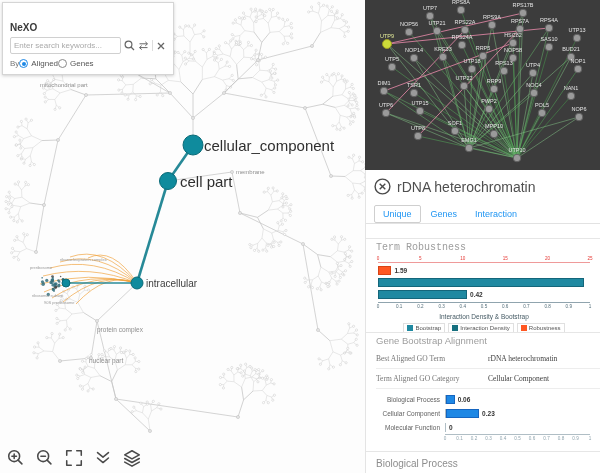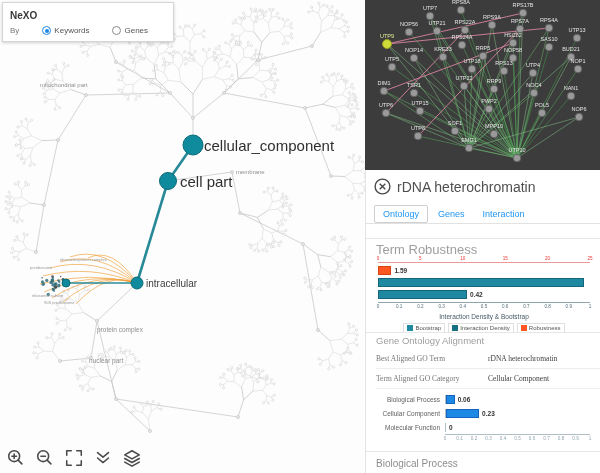--- a/index.html
+++ b/index.html
@@ -1,48 +1,48 @@
 <!DOCTYPE html>
 <html><head>
 <meta charset="utf-8">
 <style>
   html,body{margin:0;padding:0;background:#fff;}
   #app{position:relative;width:600px;height:473px;overflow:hidden;font-family:"Liberation Sans",sans-serif;background:#fff;}
   
   #tree-panel{position:absolute;left:0;top:0;width:365px;height:473px;background:#fdfdfd;}
   #tree-svg{position:absolute;left:0;top:0;}
-  #search-card{position:absolute;left:2px;top:2px;width:172px;background:#fff;border:1px solid #d5d5d5;box-shadow:0 1px 3px rgba(0,0,0,.18);padding:7px 7px 6px;box-sizing:border-box;}
+  #search-card{position:absolute;left:2px;top:2px;width:172px;background:#fff;border:1px solid #d5d5d5;box-shadow:0 1px 3px rgba(0,0,0,.18);padding:19px 7px 6px;box-sizing:border-box;}
   #nexo-title{font-size:10px;font-weight:bold;color:#3a3a3a;margin-bottom:4px;}
   #search-row{display:flex;align-items:center;gap:3px;}
   #search-input{flex:1;min-width:0;border:1px solid #d0d0d0;border-radius:2px;font-size:8px;padding:3px 3px;color:#555;outline:none;font-family:"Liberation Sans",sans-serif;}
   #search-input::placeholder{color:#aaa;}
   .sicon{display:inline-flex;align-items:center;justify-content:center;cursor:pointer;}
   .sep{width:1px;height:11px;background:#ddd;}
-  #by-row{font-size:8px;color:#555;display:flex;align-items:center;gap:23px;margin-top:5px;}
+  #by-row{font-size:8px;color:#555;display:flex;align-items:center;gap:0;margin-top:5px;}
   .by-label{color:#777;}
   .radio-opt{display:flex;align-items:center;cursor:pointer;}
   .radio{width:7px;height:7px;border:1px solid #8a8a8a;border-radius:50%;display:inline-block;position:relative;margin-right:3px;background:#fff;}
   .radio.checked{border-color:#1e88e5;}
   .radio.checked::after{content:'';position:absolute;left:1.5px;top:1.5px;width:4px;height:4px;border-radius:50%;background:#1e88e5;}
   #tree-toolbar{position:absolute;left:6px;bottom:5px;display:flex;gap:9px;align-items:center;}
   .tb-btn{width:20px;height:20px;cursor:pointer;}
   .tb-btn svg{stroke:#4a4a4a;fill:none;stroke-width:1.7;stroke-linecap:round;stroke-linejoin:round;}
   
   #net-panel{position:absolute;left:365px;top:0;width:235px;height:170px;background:#3c3c3c;}
   
   #detail-panel{position:absolute;left:365px;top:170px;width:250px;height:303px;background:#fff;border-left:1px solid #e4e4e4;box-sizing:border-box;}
   #dp-header{position:absolute;top:8px;left:8px;right:8px;display:flex;align-items:center;gap:6px;}
   #dp-close{display:inline-flex;cursor:pointer;}
   #dp-title{font-size:14px;color:#4f4f4f;}
   #tab-row{position:absolute;top:33px;left:0;right:0;height:21px;padding-left:8px;border-bottom:1px solid #e2e2e2;box-sizing:border-box;}
   .tab{display:inline-block;font-size:9px;color:#2196f3;padding:3px 8px;margin-right:2px;cursor:pointer;}
   .tab.active{border:1px solid #cfcfcf;border-radius:2px;}
   #term-id{position:absolute;top:57px;left:10px;font-size:9px;color:#757575;}
   .divider{position:absolute;left:0;right:0;height:1px;background:#e6e6e6;}
-  #rob-heading{position:absolute;top:72px;left:10px;font-size:13px;color:#9e9e9e;}
+  #rob-heading{position:absolute;top:72px;left:10px;font-size:10px;color:#9e9e9e;font-family:Liberation Mono, monospace;}
   #rob-chart{position:absolute;top:85px;left:12px;width:212px;}
   .axis{position:relative;}
   .axis-top{height:7px;margin-bottom:3px;border-bottom:1px solid #ef9a9a;}
   .axis-bottom{height:8px;border-top:1px solid #90a4ae;}
   .tickl{position:absolute;transform:translateX(-50%);font-size:4.6px;}
   .axis-top .tickl{bottom:1px;color:#e53935;}
   .axis-bottom .tickl{top:1px;color:#546e7a;}
   .rob-row{position:relative;height:9px;margin-bottom:3px;}
   .rob-bar{position:absolute;left:0;top:0;height:100%;border:1px solid rgba(0,0,0,.25);box-sizing:border-box;}
   .rob-val{position:absolute;top:0;font-size:6.5px;font-weight:bold;color:#333;line-height:9px;}
@@ -1498,25 +1498,46 @@
         <text x="97" y="332" font-size="6.5" fill="#8f8f8f" font-weight="400" font-family="&quot;Liberation Sans&quot;,sans-serif">protein complex</text>
         <text x="89" y="363" font-size="6.5" fill="#8f8f8f" font-weight="400" font-family="&quot;Liberation Sans&quot;,sans-serif">nuclear part</text>
         <text x="60" y="261" font-size="4" fill="#9a9a9a" font-weight="400" font-family="&quot;Liberation Sans&quot;,sans-serif">ribonucleoprotein complex</text>
         <text x="30" y="269" font-size="4" fill="#9a9a9a" font-weight="400" font-family="&quot;Liberation Sans&quot;,sans-serif">preribosome</text>
         <text x="32" y="297" font-size="4" fill="#9a9a9a" font-weight="400" font-family="&quot;Liberation Sans&quot;,sans-serif">ribosomal subunit</text>
         <text x="44" y="304" font-size="4" fill="#9a9a9a" font-weight="400" font-family="&quot;Liberation Sans&quot;,sans-serif">90S preribosome</text>
       </svg>
 
     <div id="search-card">
       <div id="nexo-title">NeXO</div>
+      <div id="search-row">
+        <input id="search-input" placeholder="Enter search keywords..." style="">
+        <span class="sicon">
+          <svg width="11" height="11" viewBox="0 0 11 11">
+              <circle cx="4.5" cy="4.5" r="3.4" fill="none" stroke="#666" stroke-width="1.2"></circle>
+              <line x1="7" y1="7" x2="10" y2="10" stroke="#666" stroke-width="1.3"></line>
+            </svg>
+        </span>
+        <span class="sicon">
+          <svg width="11" height="11" viewBox="0 0 11 11">
+              <path d="M1.5 3.8 L9.2 3.8 M7.3 1.8 L9.5 3.8 L7.3 5.8" fill="none" stroke="#666" stroke-width="1"></path>
+              <path d="M9.5 7.6 L1.8 7.6 M3.7 5.6 L1.5 7.6 L3.7 9.6" fill="none" stroke="#666" stroke-width="1"></path>
+            </svg>
+        </span>
+        <span class="sep"></span>
+        <span class="sicon">
+          <svg width="10" height="10" viewBox="0 0 10 10">
+              <path d="M2 2 L8 8 M8 2 L2 8" stroke="#666" stroke-width="1.3"></path>
+            </svg>
+        </span>
+      </div>
       <div id="by-row">
           <span class="by-label">By</span>
           <label class="radio-opt">
             <span class="radio checked"></span>
-            <span>Keywords</span>
+            <span>Aligned</span>
           </label>
           <label class="radio-opt">
             <span class="radio"></span>
             <span>Genes</span>
           </label>
         </div>
     </div>
 
     <div id="tree-toolbar">
       <span class="tb-btn">
@@ -1710,21 +1731,21 @@
   <div id="detail-panel">
     <div id="dp-header">
       <span id="dp-close">
         <svg width="17" height="17" viewBox="0 0 17 17">
             <circle cx="8.5" cy="8.5" r="7.4" fill="none" stroke="#4a4a4a" stroke-width="1.4"></circle>
             <path d="M5.7 5.7 L11.3 11.3 M11.3 5.7 L5.7 11.3" stroke="#4a4a4a" stroke-width="1.4"></path>
           </svg>
       </span>
       <span id="dp-title">rDNA heterochromatin</span>
     </div>
-    <div id="tab-row"><span class="tab active">Ontology</span><span class="tab">Genes</span><span class="tab">Interaction</span></div>
+    <div id="tab-row"><span class="tab active">Unique</span><span class="tab">Genes</span><span class="tab">Interaction</span></div>
     <div class="divider" style="top:68px"></div>
     <div id="rob-heading">Term Robustness</div>
     <div id="rob-chart">
         <div class="axis axis-top">
           <span class="tickl" style="left: 0%;">0</span>
           <span class="tickl" style="left: 20%;">5</span>
           <span class="tickl" style="left: 40%;">10</span>
           <span class="tickl" style="left: 60%;">15</span>
           <span class="tickl" style="left: 80%;">20</span>
           <span class="tickl" style="left: 100%;">25</span>
@@ -1763,21 +1784,21 @@
             <span class="leg-sq" style="background: rgb(22, 112, 127);"></span>
             <span>Interaction Density</span>
           </span>
           <span class="leg-item">
             <span class="leg-sq" style="background: rgb(255, 87, 34);"></span>
             <span>Robustness</span>
           </span>
         </div>
       </div>
     <div class="divider" style="top:162px"></div>
-    <div id="goa-heading">Gene Ontology Alignment</div>
+    <div id="goa-heading">Gene Bootstrap Alignment</div>
     <div id="goa-rows">
         <div class="goa-row">
           <span class="goa-label">Best Aligned GO Term</span>
           <span class="goa-value">rDNA heterochromatin</span>
         </div>
         <div class="goa-row">
           <span class="goa-label">Term Aligned GO Category</span>
           <span class="goa-value">Cellular Component</span>
         </div>
       </div>

